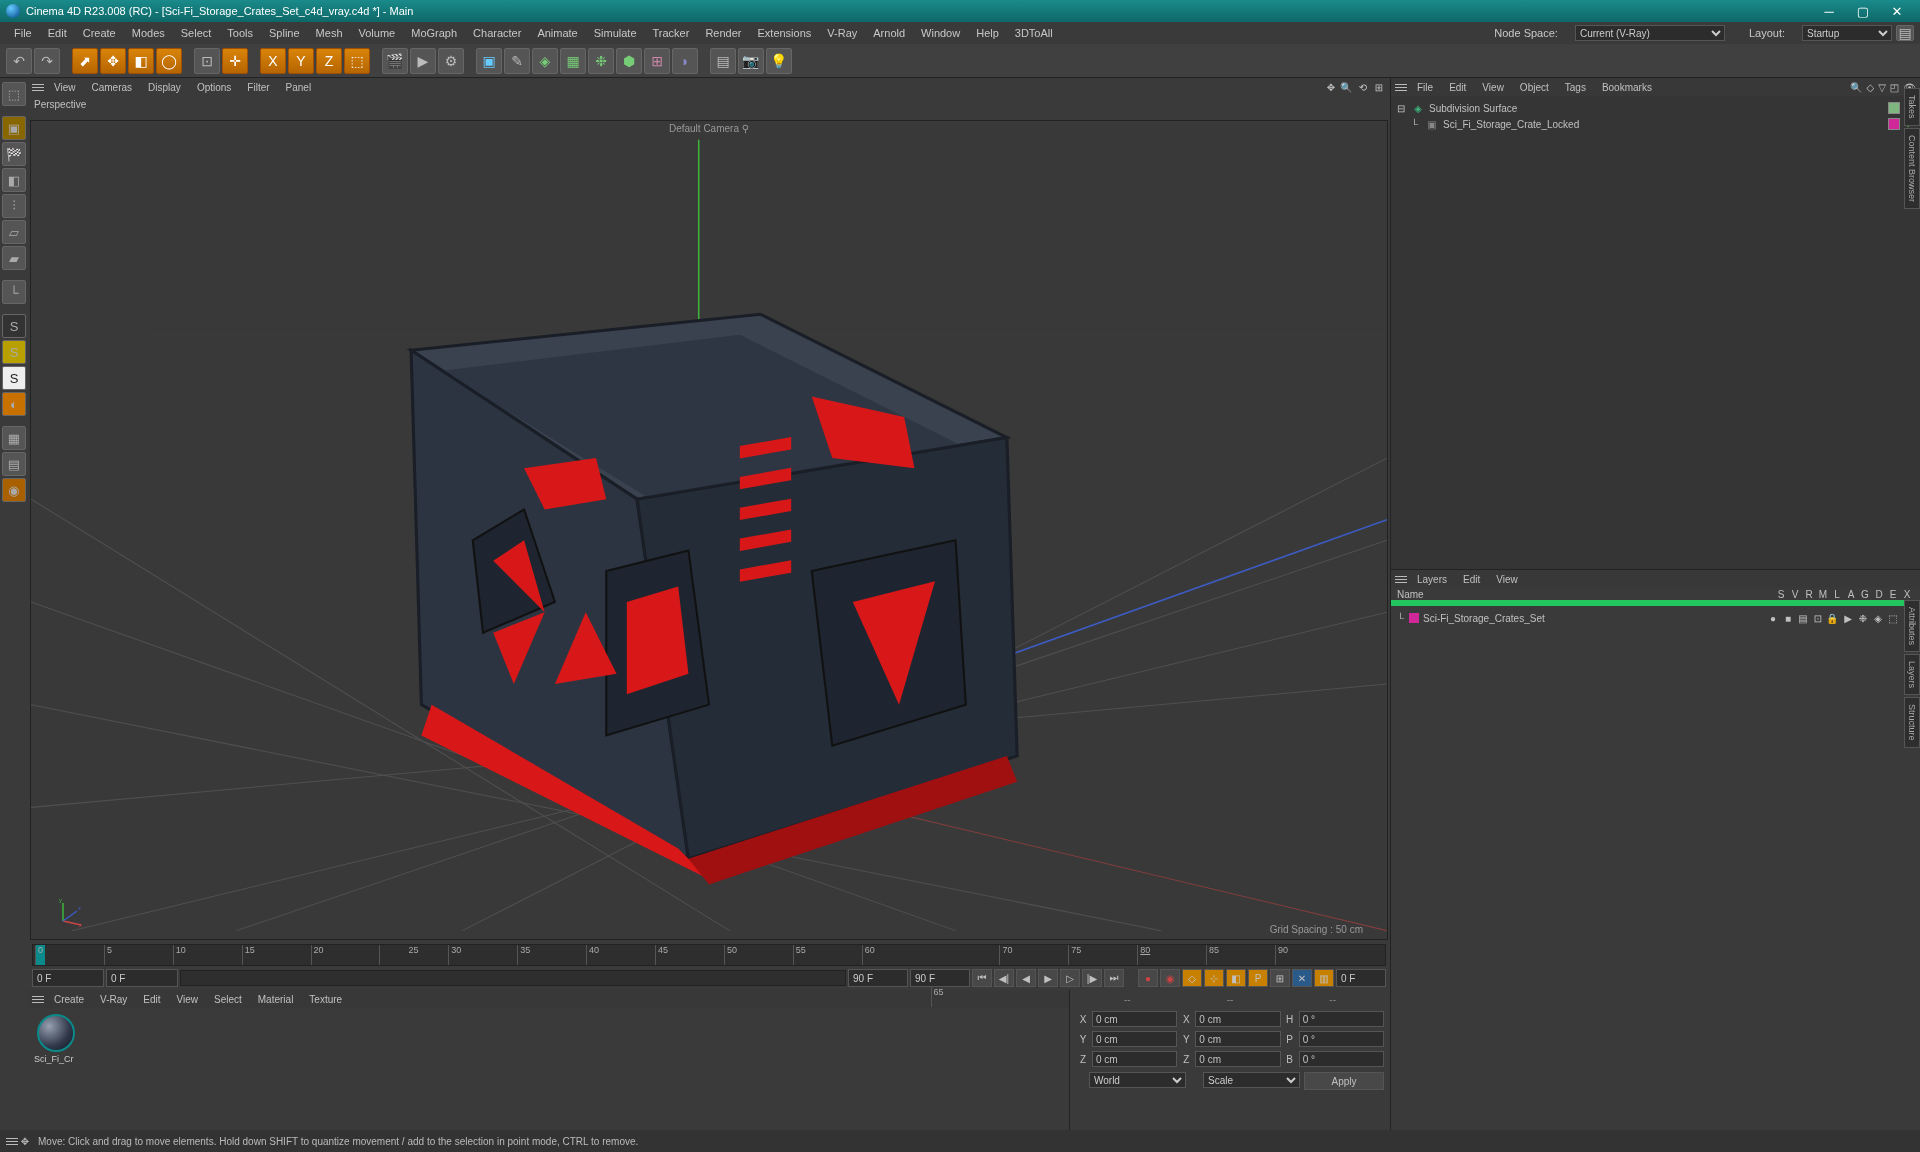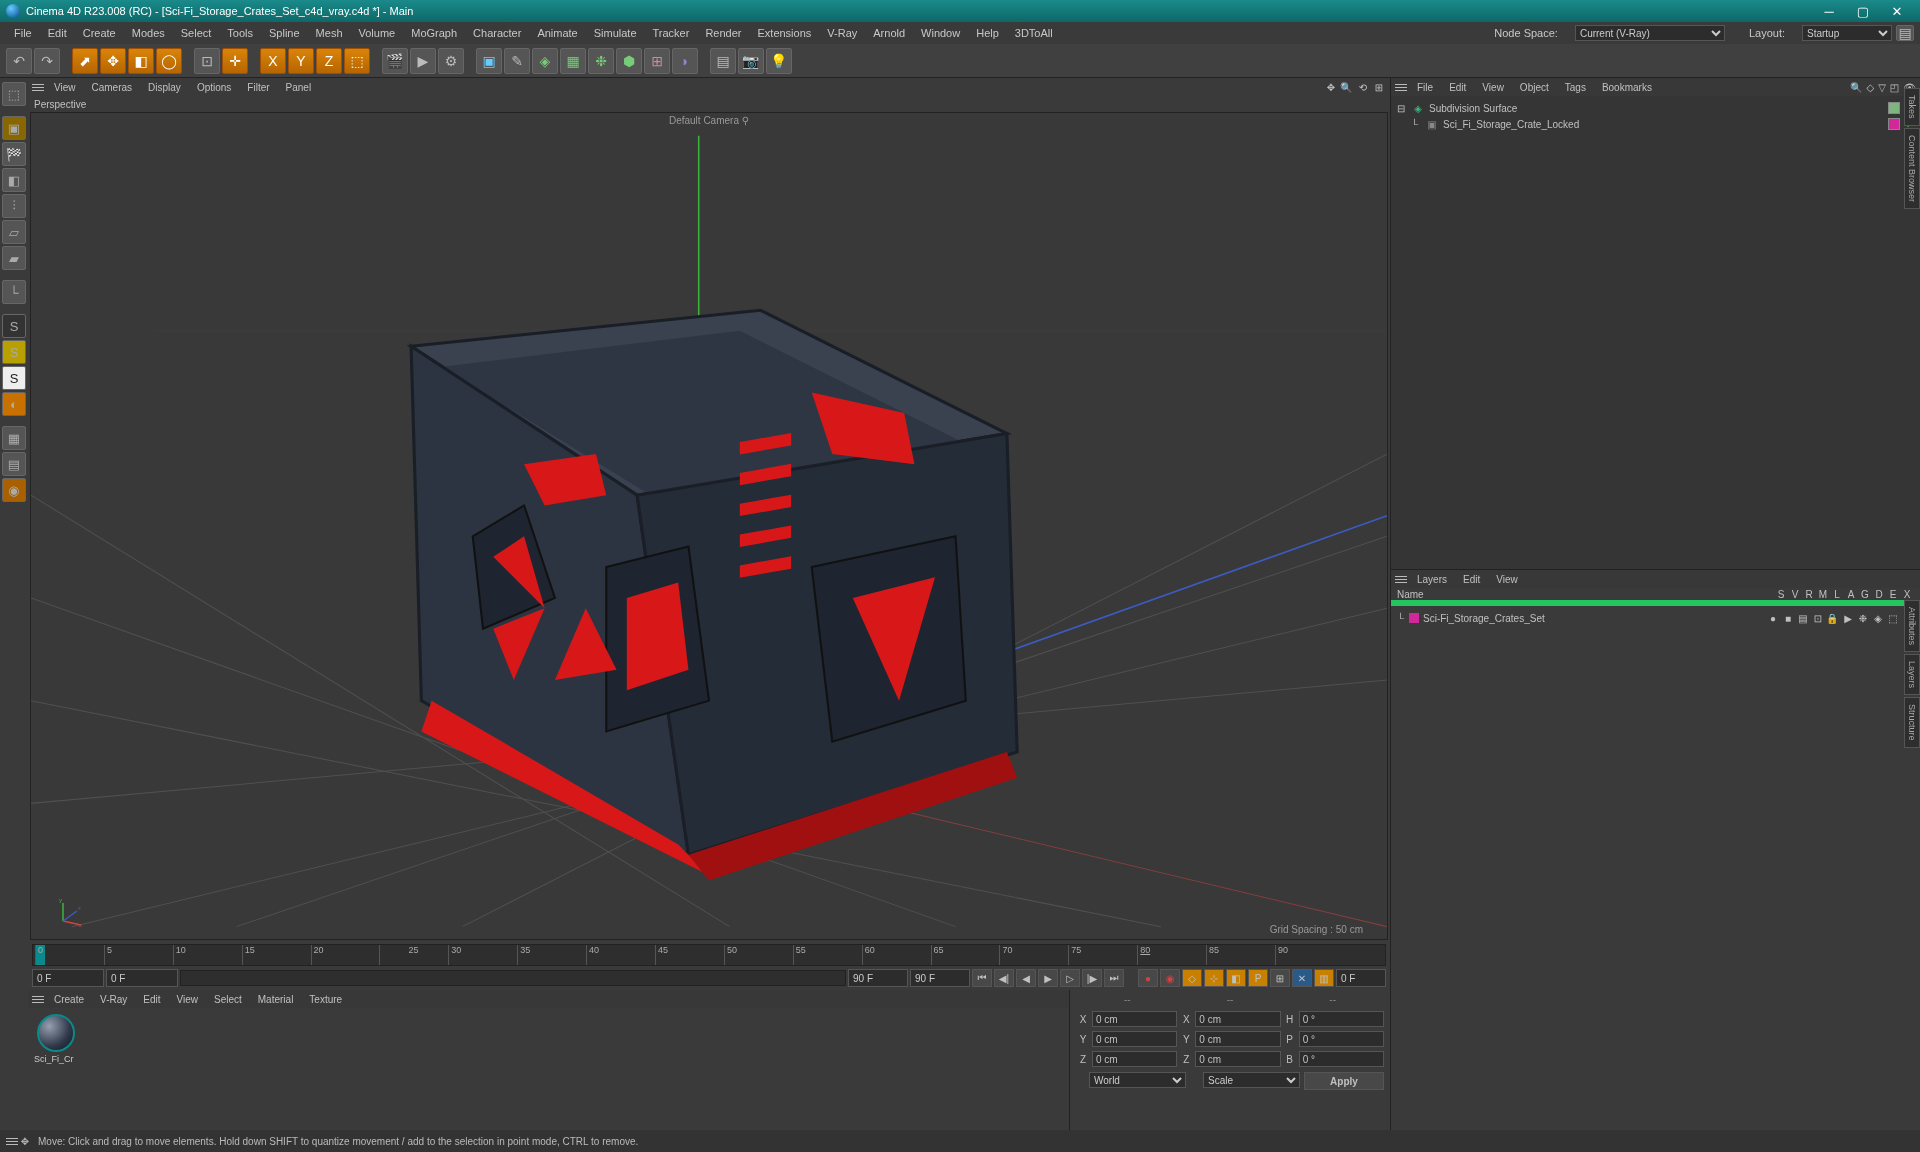--- a/index.html
+++ b/index.html
@@ -32,21 +32,21 @@
 .ltbtn.s1 { background:#333; }
 .ltbtn.s2 { background:#b8a000; }
 .ltbtn.s3 { background:#eee; color:#222; }
 
 .center { flex:1; display:flex; flex-direction:column; }
 .vp-menubar { height:18px; background:#3a3a3a; display:flex; align-items:center; padding:0 4px; gap:2px; font-size:10px; }
 .vp-menubar .vmi { padding:0 8px; cursor:pointer; }
 .vp-menubar .vicons { margin-left:auto; display:flex; gap:2px; }
 .vp-menubar .vicons .vi { width:14px; height:14px; cursor:pointer; display:flex; align-items:center; justify-content:center; }
 .vp-label { height:16px; background:#3a3a3a; padding:0 6px; font-size:10px; display:flex; align-items:center; }
-.viewport { flex:1; background:#393939; position:relative; overflow:hidden; border:1px solid #222; margin:0 2px 2px 2px; }
+.viewport { flex:1; background:#393939; position:relative; overflow:hidden; border:1px solid #222; margin:8px 2px 2px 2px; }
 .vp-overlay-top { position:absolute; top:2px; left:50%; transform:translateX(-50%); font-size:10px; color:#999; }
 .vp-overlay-br { position:absolute; bottom:4px; right:24px; font-size:10px; color:#999; }
 .axis-gizmo { position:absolute; bottom:12px; left:24px; width:30px; height:30px; }
 
 
 .timeline { height:48px; background:#3a3a3a; display:flex; flex-direction:column; padding:2px 4px; }
 .tl-ruler { height:22px; background:#2e2e2e; border:1px solid #222; position:relative; display:flex; align-items:flex-start; font-size:9px; }
 .tl-ruler .tick { position:absolute; top:0; height:100%; border-left:1px solid #555; padding-left:2px; color:#aaa; }
 .tl-ruler .cursor { position:absolute; left:2px; top:0; width:10px; height:100%; background:#0a8a8a; }
 .tl-ctrl { height:22px; display:flex; align-items:center; gap:2px; padding-top:2px; }
@@ -65,21 +65,21 @@
 .mat-name { font-size:9px; color:#ccc; width:44px; overflow:hidden; white-space:nowrap; }
 
 .coord-panel { width:320px; display:flex; flex-direction:column; padding:4px 6px; }
 .coord-head { height:14px; display:flex; font-size:10px; color:#888; }
 .coord-head span { flex:1; text-align:center; }
 .coord-row { display:flex; gap:2px; height:18px; margin-top:2px; align-items:center; }
 .coord-lbl { width:14px; text-align:center; font-size:10px; }
 .coord-field { flex:1; height:16px; background:#2c2c2c; border:1px solid #555; font-size:10px; padding:0 3px; display:flex; align-items:center; }
 .coord-bot { display:flex; gap:4px; margin-top:4px; }
 .coord-bot select { flex:1; }
-.apply-btn { width:80px; height:18px; background:#484848; border:1px solid #555; display:flex; align-items:center; justify-content:center; cursor:pointer; font-size:10px;font-weight:bold; }
+.apply-btn { width:80px; height:18px; background:#484848; border:1px solid #555; display:flex; align-items:center; justify-content:center; cursor:pointer; font-size:10px; }
 
 
 .right-side { width:530px; background:#3a3a3a; display:flex; flex-direction:column; border-left:1px solid #222; }
 .obj-panel { flex:1; display:flex; flex-direction:column; border-bottom:1px solid #222; min-height:480px; }
 .obj-tree { flex:1; padding:4px 6px; background:#353535; font-size:10px; }
 .tree-row { display:flex; align-items:center; height:16px; gap:4px; }
 .tree-toggle { width:10px; cursor:pointer; }
 .tree-icon { width:14px; height:12px; display:flex; align-items:center; justify-content:center; }
 .tree-name { flex:1; }
 .tag-chip { width:12px; height:12px; border:1px solid #888; margin-left:2px; }
@@ -308,21 +308,21 @@
             <div class="tick" style="left: 208.667px;">15</div>
             <div class="tick" style="left: 277.556px;">20</div>
             <div class="tick" style="left: 346.444px; padding-left: 28px;">25</div>
             <div class="tick" style="left: 415.333px;">30</div>
             <div class="tick" style="left: 484.222px;">35</div>
             <div class="tick" style="left: 553.111px;">40</div>
             <div class="tick" style="left: 622px;">45</div>
             <div class="tick" style="left: 690.889px;">50</div>
             <div class="tick" style="left: 759.778px;">55</div>
             <div class="tick" style="left: 828.667px;">60</div>
-            <div class="tick" style="left: 897.556px;">65</div>
+            <div class="tick" style="left: 897.556px; margin-top: 42px;">65</div>
             <div class="tick" style="left: 966.444px;">70</div>
             <div class="tick" style="left: 1035.33px;">75</div>
             <div class="tick" style="left: 1104.22px; text-decoration: underline;">80</div>
             <div class="tick" style="left: 1173.11px;">85</div>
             <div class="tick" style="left: 1242px;">90</div>
           </div>
       </div>
       <div class="tl-ctrl">
         <div class="tl-field">0 F</div>
         <div class="tl-field">0 F</div>

